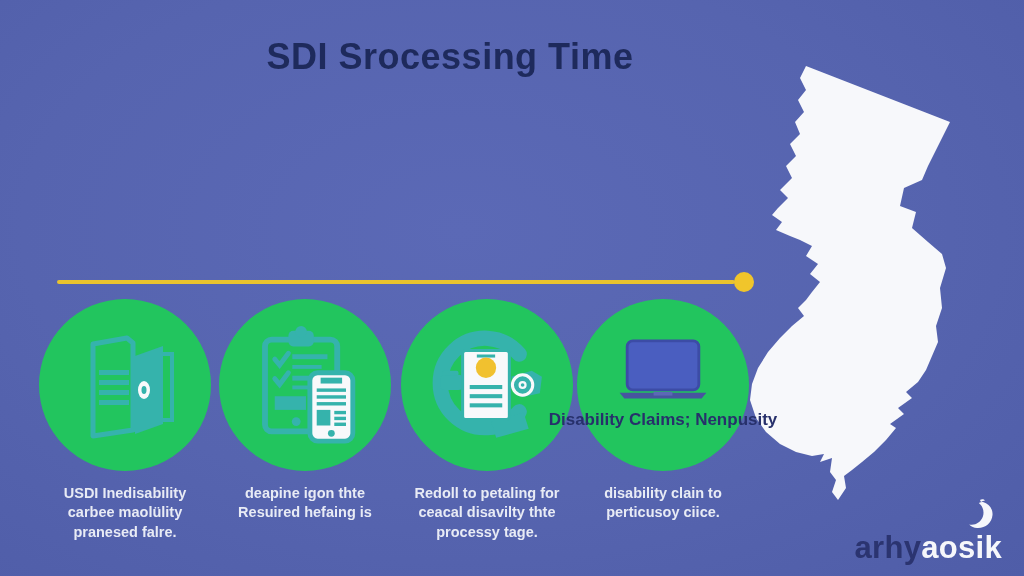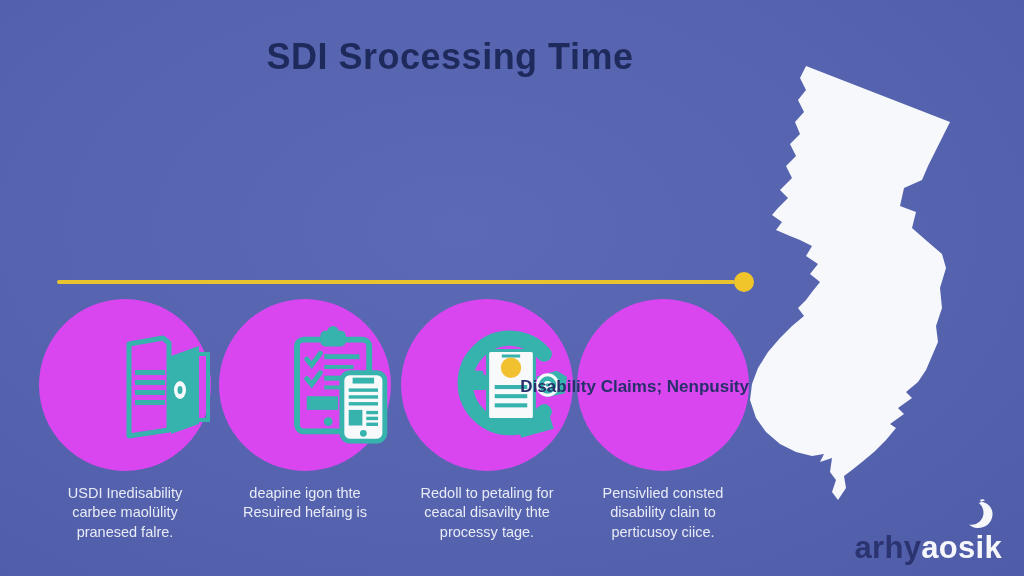--- a/index.html
+++ b/index.html
@@ -16,30 +16,30 @@
   .timeline-line{
     position:absolute;left:57px;top:280px;width:678px;height:4px;
     background:#E9C32E;border-radius:2px;
   }
   .timeline-dot{
     position:absolute;left:734px;top:272px;width:20px;height:20px;
     border-radius:50%;background:#F0C52B;
   }
   .step-circle{
     position:absolute;top:299px;width:172px;height:172px;border-radius:50%;
-    background:#d946ef;display:flex;align-items:center;justify-content:flex-end;
+    background:#22c55e;display:flex;flex-direction:column;align-items:center;justify-content:center;
   }
   .c1{left:39px}.c2{left:219px}.c3{left:401px}.c4{left:577px}
   .circle-text{
     color:#27306B;font-weight:700;font-size:17px;line-height:1.25;
     text-align:center;margin-top:4px;white-space:nowrap;
   }
   .caption{
     position:absolute;top:484px;width:200px;text-align:center;
-    color:#E8EBF5;font-size:14.5px;font-weight:400;line-height:1.33;
+    color:#E8EBF5;font-size:14.5px;font-weight:700;line-height:1.33;
   }
   .p1{left:25px}.p2{left:205px}.p3{left:387px}.p4{left:563px}
   .caption span{display:block;}
   .logo{
     position:absolute;right:22px;bottom:10px;font-size:31px;font-weight:700;
     letter-spacing:0.3px;
     text-align:right;
   }
   .logo .dark{color:#2B3470}
   .logo .light{color:#F6F7FB}
@@ -136,21 +136,20 @@
 <div class="caption p2">
   <span>deapine igon thte</span>
   <span>Resuired hefaing is</span>
 </div>
 <div class="caption p3">
   <span>Redoll to petaling for</span>
   <span>ceacal disavilty thte</span>
   <span>processy tage.</span>
 </div>
 <div class="caption p4">
-  <span>Pensivlied consted</span>
   <span>disability clain to</span>
   <span>perticusoy ciice.</span>
 </div>
 
 <svg class="crescent" viewBox="0 0 30 32" xmlns="http://www.w3.org/2000/svg">
   <path fill="#F6F7FB" d="M19,3 c6,1.5 10,7 9.5,13 c-0.6,8-7.5,13.5-15.5,13 c-3,-0.2-5.8,-1.5-7.8,-3.6 c5.2,1.4 11.5,-1.6 13.6,-7.6 c1.8,-5.2 0,-10.9-4,-13.9 c1.3,-0.6 2.8,-1 4.2,-0.9 z"></path>
   <path fill="#F6F7FB" d="M16,1 c1.8,-1.2 4,-0.8 5,0.6 c-1.4,0.2-2.8,0.6-4,1.4 z"></path>
 </svg>
 <div class="logo">
   <span class="dark">arhy</span><span class="light">aosik</span>

